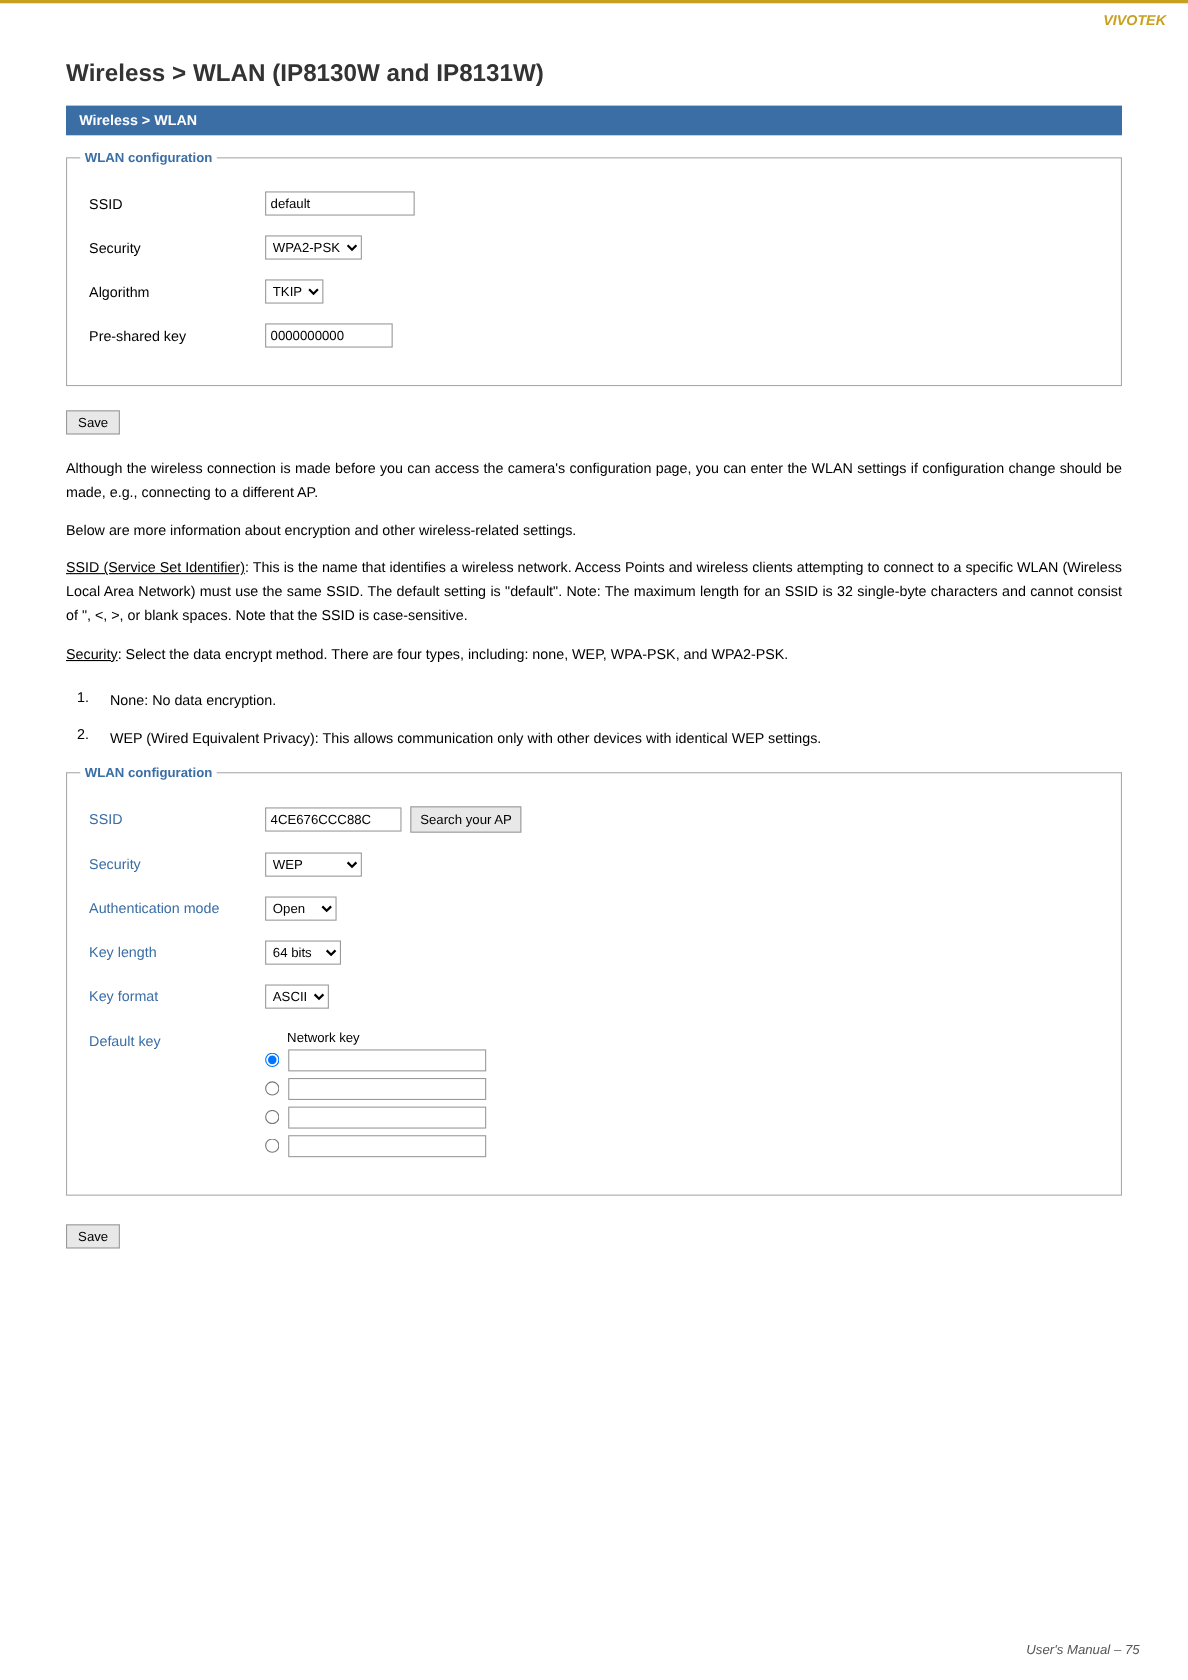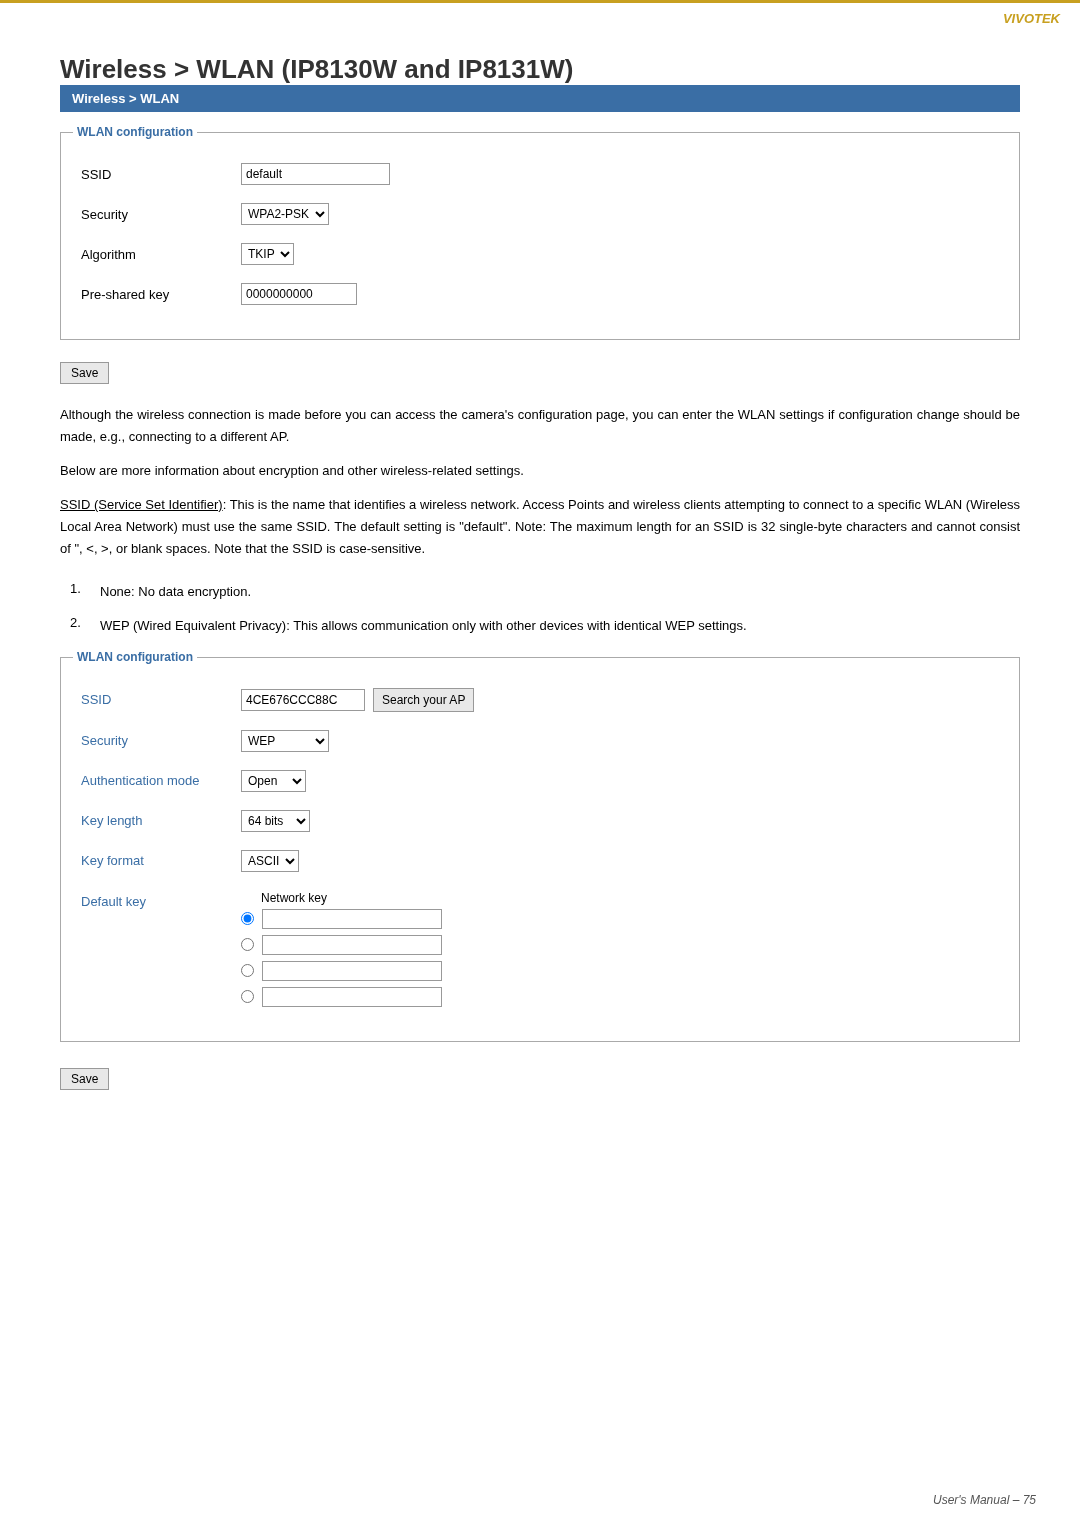--- a/index.html
+++ b/index.html
@@ -23,23 +23,24 @@
       font-weight: bold;
       color: #c8a020;
       font-size: 13px;
     }
 
     .main-content {
       padding: 20px 60px 60px 60px;
     }
 
     .page-title {
-      font-size: 26px;
+      font-size: 22px;
       font-weight: bold;
       color: #333;
+      margin-bottom: 16px;
     }
 
     .nav-breadcrumb {
       background: #3a6ea5;
       color: #fff;
       padding: 6px 12px;
       font-size: 13px;
       font-weight: bold;
       margin-bottom: 20px;
     }
@@ -217,21 +218,21 @@
 
   <div class="nav-breadcrumb">Wireless  &gt;  WLAN</div>
 
   
   <div class="config-box">
     <span class="config-box-title">WLAN configuration</span>
 
     <div style="margin-top:10px;">
       <div class="form-row">
         <span class="form-label">SSID</span>
-        <input class="form-input" type="text" style="width: 149px;" value="default">
+        <input class="form-input" type="text" style="width: 136px;" value="default">
       </div>
       <div class="form-row">
         <span class="form-label">Security</span>
         <select class="form-select">
           <option>WPA2-PSK</option>
           <option>None</option>
           <option>WEP</option>
           <option>WPA-PSK</option>
         </select>
       </div>
@@ -250,20 +251,23 @@
   </div>
 
   <button class="save-btn">Save</button>
 
   
   <div class="description-section">
     <p>Although the wireless connection is made before you can access the camera's configuration page, you can enter the WLAN settings if configuration change should be made, e.g., connecting to a different AP.</p>
     <p>Below are more information about encryption and other wireless-related settings.</p>
     <p>
       <span class="ssid-link">SSID (Service Set Identifier)</span><span>: This is the name that identifies a wireless network. Access Points and wireless clients attempting to connect to a specific WLAN (Wireless Local Area Network) must use the same SSID. The default setting is "default". Note: The maximum length for an SSID is 32 single-byte characters and cannot consist of ", &lt;, &gt;, or blank spaces. Note that the SSID is case-sensitive.</span>
+    </p>
+    <p>
+      <span class="security-link">Security</span><span>: Select the data encrypt method. There are four types, including: none, WEP, WPA-PSK, and WPA2-PSK.</span>
     </p>
   </div>
 
   
   <div>
     <div class="list-item">
       <span class="list-number">1.</span>
       <span class="list-text">None: No data encryption.</span>
     </div>
     <div class="list-item">

